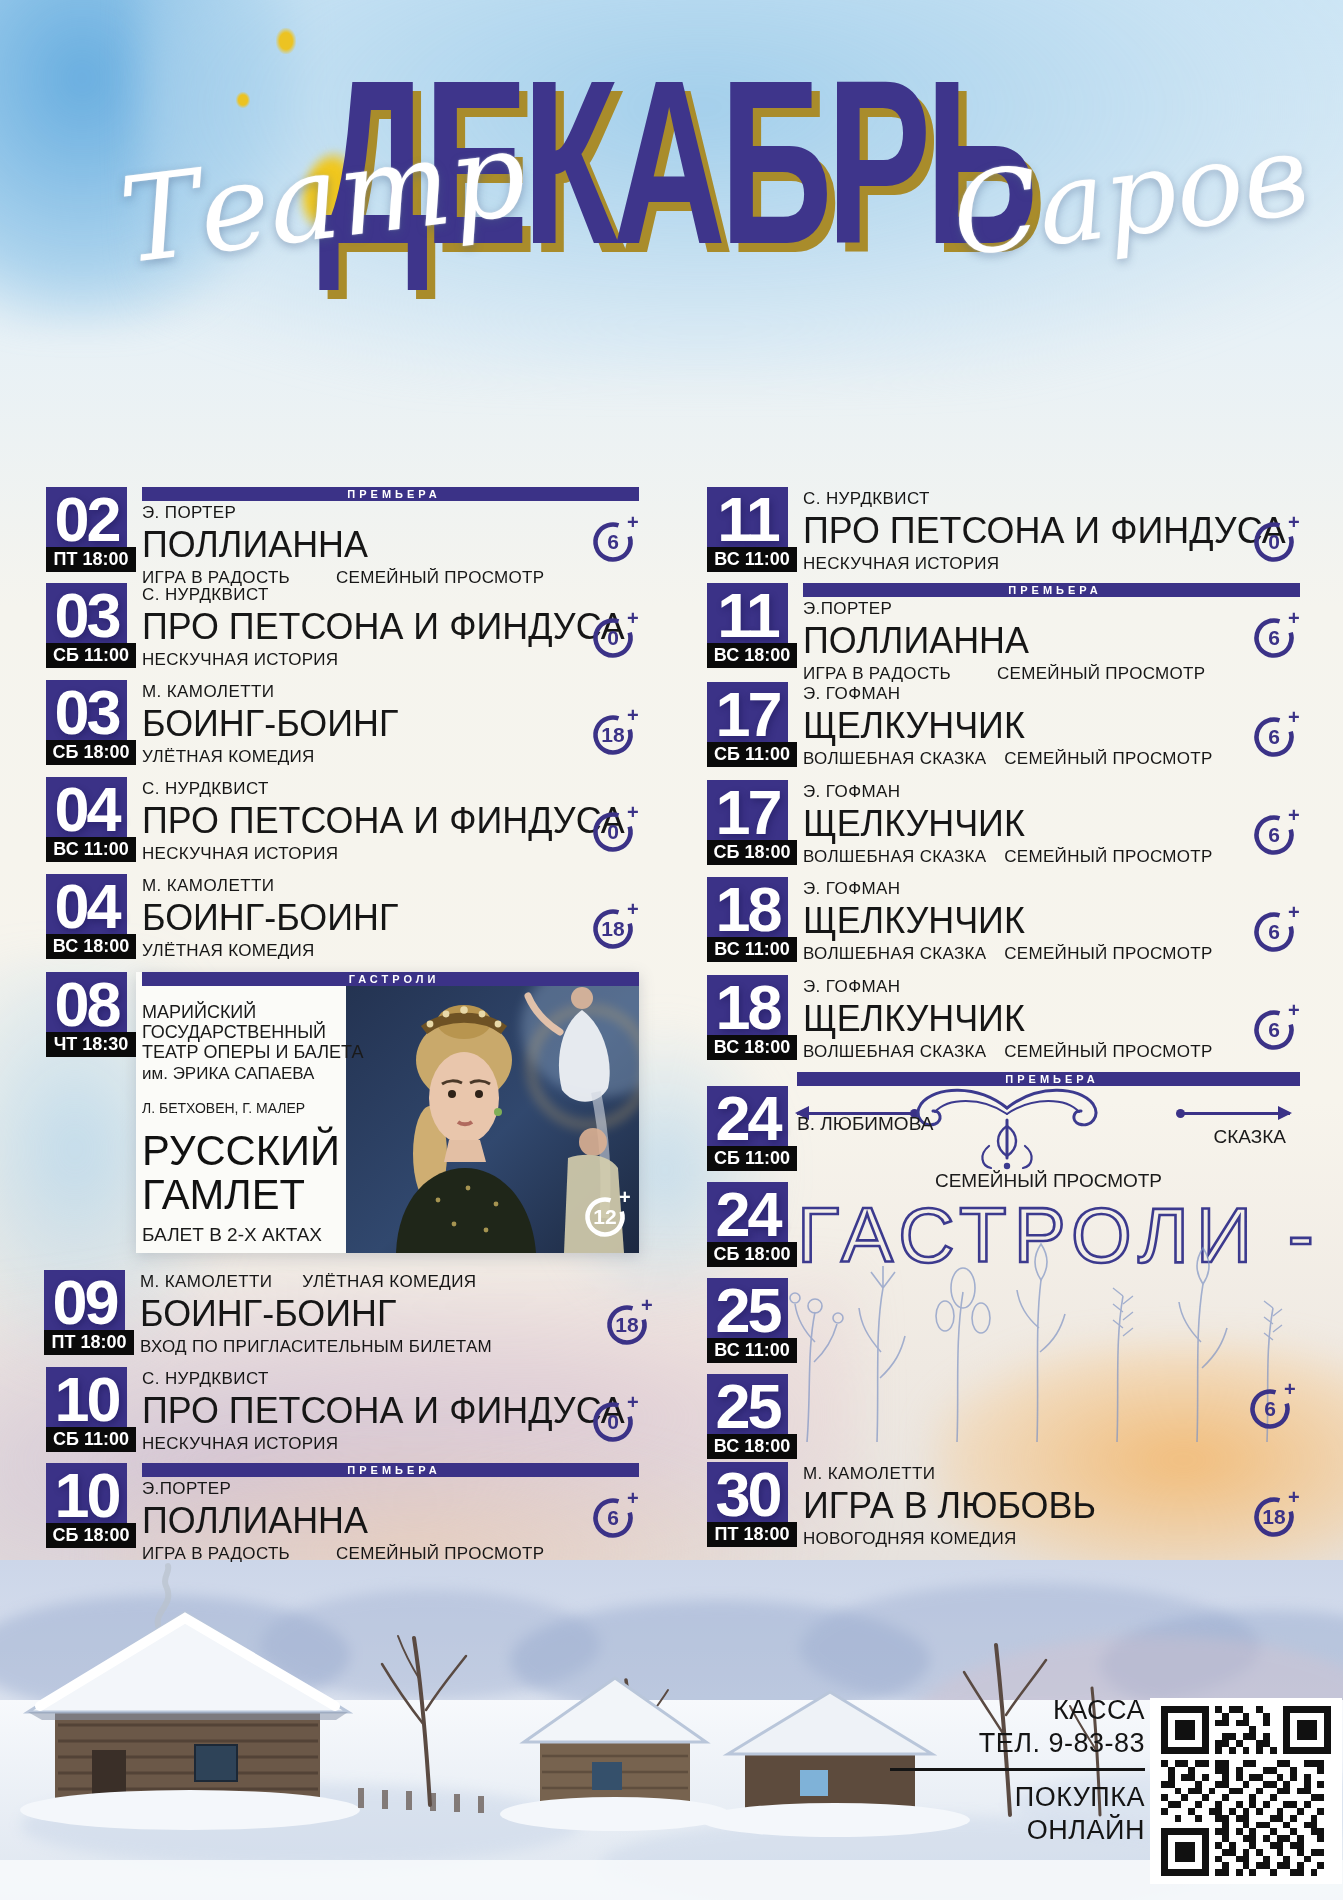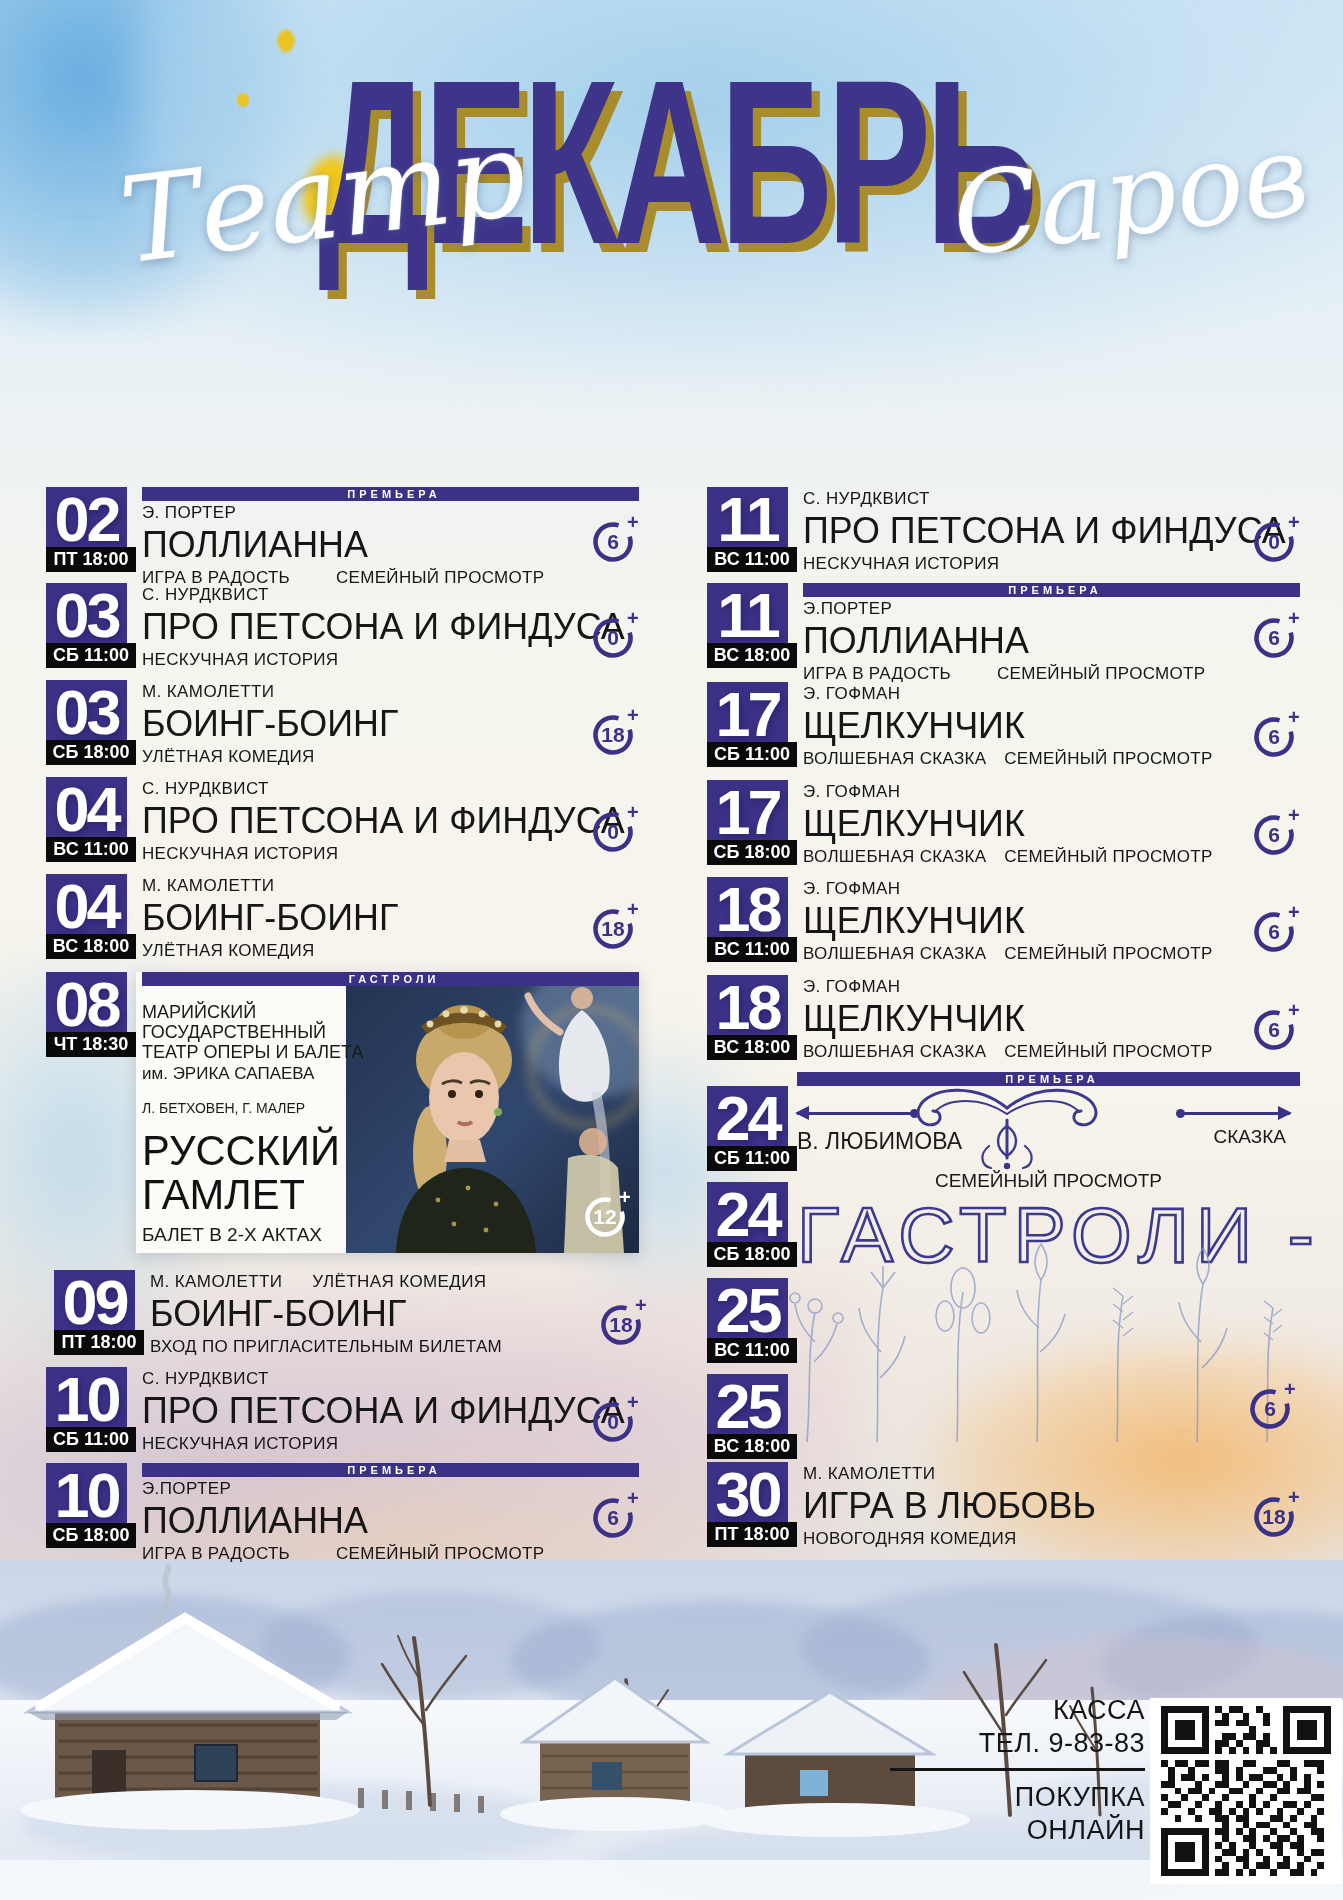--- a/index.html
+++ b/index.html
@@ -56,21 +56,21 @@
   .od-date{position:absolute;left:0;width:92px;height:86px;}
   .arrow{position:absolute;height:3px;background:#3b3287;top:40px;}
   .arrow .dot{position:absolute;width:9px;height:9px;border-radius:50%;background:#3b3287;top:-3px;}
   .arrow .head{position:absolute;top:-6px;width:0;height:0;border-top:7px solid transparent;border-bottom:7px solid transparent;}
   .arrow-left{left:90px;width:120px;}
   .arrow-left .head{left:-2px;border-right:14px solid #3b3287;}
   .arrow-left .dot{right:-2px;}
   .arrow-right{right:10px;width:112px;}
   .arrow-right .head{right:-2px;border-left:14px solid #3b3287;}
   .arrow-right .dot{left:-2px;}
-  .od-author{position:absolute;left:90px;top:56px;font-size:23px;color:#1a1a1a;}
+  .od-author{position:absolute;left:90px;top:41px;font-size:19px;color:#1a1a1a;}
   .od-genre{position:absolute;right:14px;top:54px;font-size:19px;color:#1a1a1a;}
   .od-ornament{position:absolute;left:200px;top:8px;}
   .od-family{position:absolute;left:90px;right:0;top:98px;text-align:center;font-size:19px;color:#1a1a1a;}
   .od-title{position:absolute;left:90px;right:0;text-align:center;font-size:78px;letter-spacing:7px;
             color:transparent;-webkit-text-stroke:2.6px #3c3a8e;white-space:nowrap;}
   .od-t1{top:118px;}
   .od-t2{top:198px;}
   .od-flowers{position:absolute;left:60px;top:160px;opacity:.85;}
   .odolen .age{right:4px;top:310px;}
   
@@ -376,21 +376,21 @@
       <div>ГАМЛЕТ</div>
     </div>
     <div class="bsub">БАЛЕТ В 2-Х АКТАХ</div>
     <svg class="age white" viewBox="0 0 50 50">
       <circle cx="24" cy="27" r="17.5" stroke-dasharray="93 17" transform="rotate(-18 24 27)"></circle>
       <text class="num" x="24" y="34">12</text>
         <text class="plus" x="38" y="14">+</text>
     </svg>
   </div>
 
-  <div class="ev" style="left:54px;top:1270px;">
+  <div class="ev" style="left:44px;top:1270px;padding-left:16px;">
     <div class="datebox">
       <div class="day">09</div>
       <div class="daytime">ПТ 18:00</div>
     </div>
     <div class="etext">
       <div class="author">
           <span>М. КАМОЛЕТТИ</span>
           <span>УЛЁТНАЯ КОМЕДИЯ</span>
         </div>
       <div class="title">БОИНГ-БОИНГ</div>

